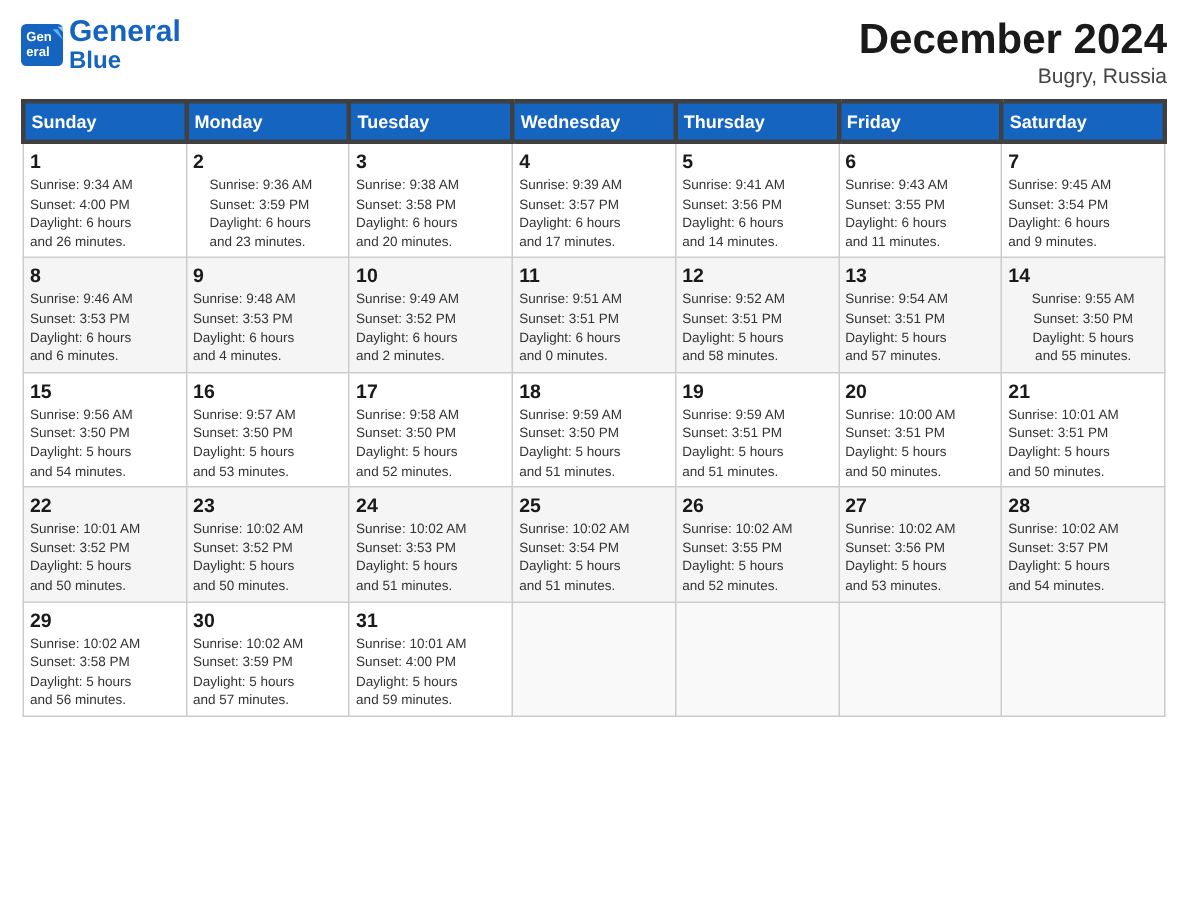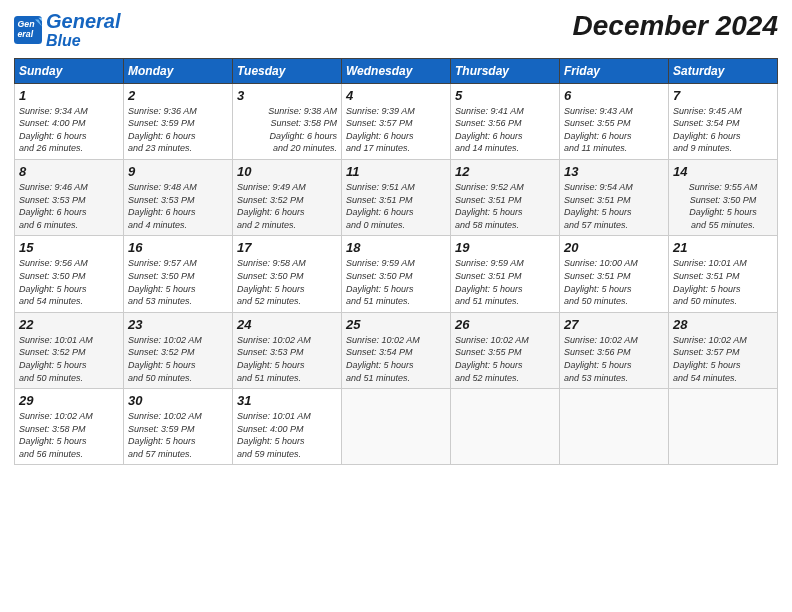--- a/index.html
+++ b/index.html
@@ -7,21 +7,20 @@
       width: 792px;
       height: 612px;
       font-family: Arial, sans-serif;
       background: #fff;
       overflow: hidden;
     }
     .container {
       width: 792px;
       height: 496px;
       padding: 10px 14px;
-      font-style: italic;
     }
     .header {
       display: flex;
       justify-content: space-between;
       align-items: flex-start;
       margin-bottom: 8px;
     }
     .logo {
       display: flex;
       align-items: center;
@@ -48,21 +47,21 @@
       border-collapse: collapse;
       font-size: 9.5px;
     }
     .calendar th {
       background: #1565c0;
       color: #fff;
       padding: 5px 4px;
       text-align: left;
       font-size: 12px;
       font-weight: bold;
-      border: 1px solid #404040;
+      border: 3px solid #404040;
     }
     .calendar td {
       border: 1px solid #ccc;
       vertical-align: top;
       padding: 4px;
       width: calc(100% / 7);
       min-height: 70px;
       background: #fff;
     }
     .calendar tr:nth-child(even) td {
@@ -99,20 +98,21 @@
       </svg>
       <div>
         <div style="font-size:20px;font-weight:bold;color:#1a1a1a;line-height:1.1">
           <span style="color:#1565c0">General</span>
         </div>
         <div style="font-size:16px;font-weight:bold;color:#1565c0;line-height:1.1">Blue</div>
       </div>
     </div>
     <div class="title-block">
       <div class="main-title">December 2024</div>
+      <div class="subtitle">Bugry, Russia</div>
     </div>
   </div>
 
   <table class="calendar">
     <thead>
       <tr id="weekday-header">
           <th>Sunday</th>
           <th>Monday</th>
           <th>Tuesday</th>
           <th>Wednesday</th>
@@ -125,28 +125,28 @@
         <tr>
           <td>
             <span class="day-num">1</span>
             <div class="day-info" style="white-space: pre-line;">Sunrise: 9:34 AM
 Sunset: 4:00 PM
 Daylight: 6 hours
 and 26 minutes.</div>
           </td>
           <td>
             <span class="day-num">2</span>
-            <div class="day-info" style="white-space: pre-line;">Sunrise: 9:36 AM
+            <div class="day-info" style="white-space: pre-line; margin-left: 11px;">Sunrise: 9:36 AM
 Sunset: 3:59 PM
 Daylight: 6 hours
 and 23 minutes.</div>
           </td>
           <td>
             <span class="day-num">3</span>
-            <div class="day-info" style="white-space: pre-line; text-align: right;">Sunrise: 9:38 AM
+            <div class="day-info" style="white-space: pre-line;">Sunrise: 9:38 AM
 Sunset: 3:58 PM
 Daylight: 6 hours
 and 20 minutes.</div>
           </td>
           <td>
             <span class="day-num">4</span>
             <div class="day-info" style="white-space: pre-line;">Sunrise: 9:39 AM
 Sunset: 3:57 PM
 Daylight: 6 hours
 and 17 minutes.</div>

